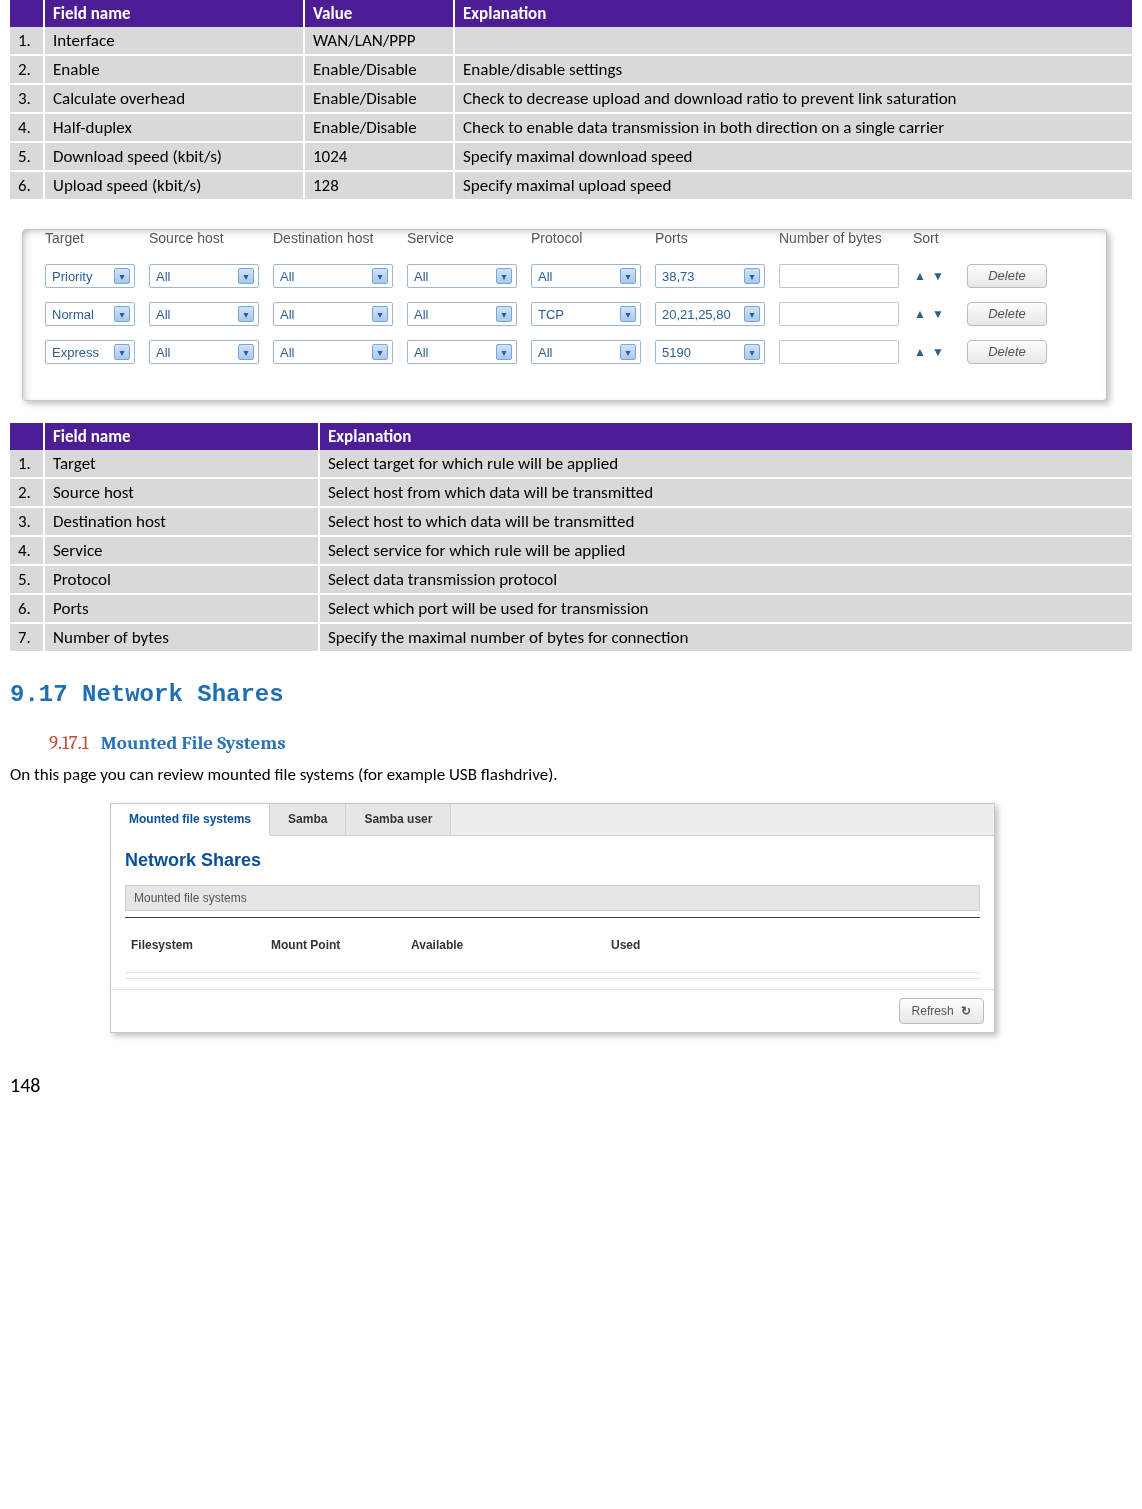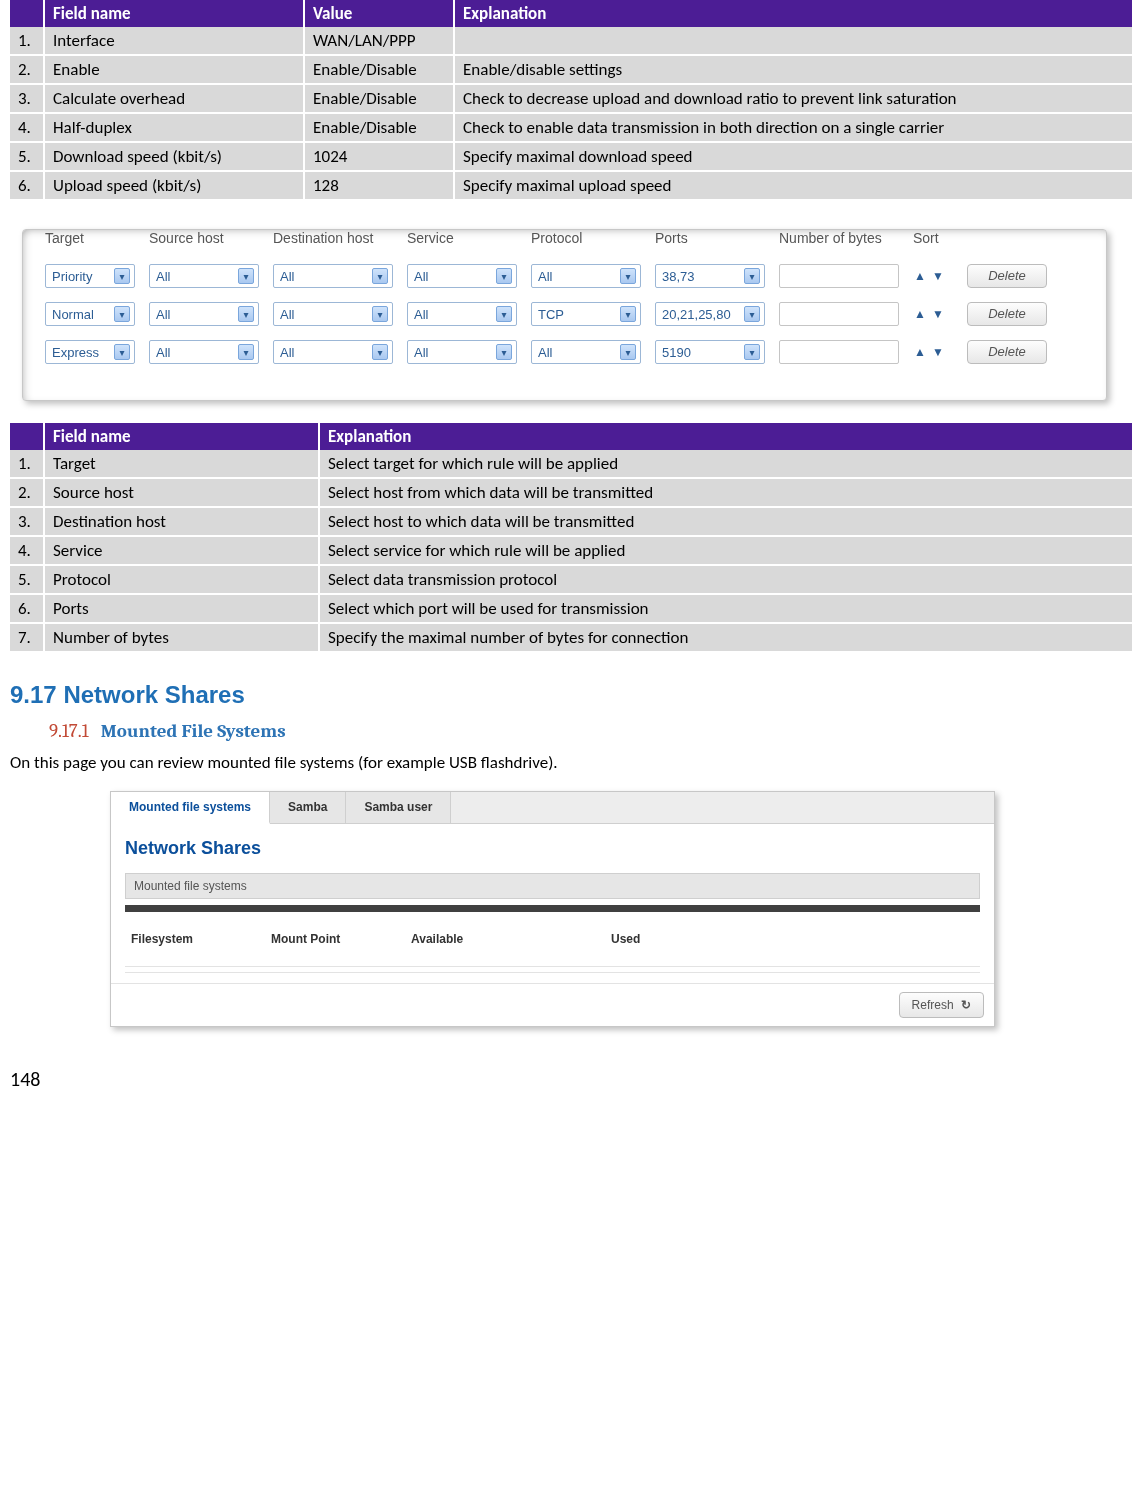--- a/index.html
+++ b/index.html
@@ -125,25 +125,25 @@
     background: linear-gradient(#fdfdfd,#e7e7e7);
     color:#555;
     font-size:13px;
     text-align:center;
     line-height:22px;
     font-style: italic;
   }
 
   
   h2.section {
-    font-family: Liberation Sans, sans-serif;
+    font-family: Liberation Mono, monospace;
     color: #1f6fb5;
     font-size: 24px;
     font-weight: bold;
-    margin: 24px 0 11px 0;
+    margin: 24px 0 24px 0;
   }
   h3.sub {
     font-family: Cambria, Georgia, serif;
     font-size: 19px;
     font-weight: bold;
     margin: 6px 0 10px 0;
   }
   h3.sub .num { color: #c24a36; font-weight: normal; margin-right: 8px; margin-left: 39px; }
   h3.sub .txt { color: #2e74b5; }
   p.body { margin-bottom: 18px; }
@@ -196,21 +196,21 @@
   table.ns {
     width:100%;
     border-collapse: collapse;
     font-size:12px;
   }
   table.ns th {
     text-align:left;
     font-weight:bold;
     color:#333;
     padding:20px 6px;
-    border-top:7px solid #404040;
+    border-top:1px solid #404040;
     border-bottom:1px solid #e3e3e3;
   }
   table.ns td {
     padding:10px 6px;
     border-bottom:1px solid #e3e3e3;
     color:#555;
     vertical-align: middle;
   }
   .ns-btn {
     display:inline-block;

